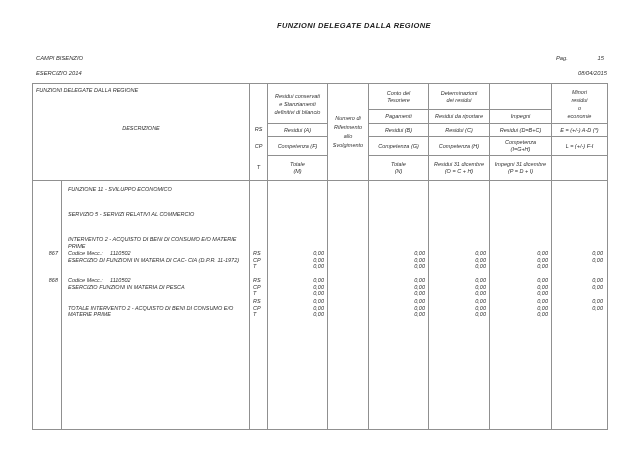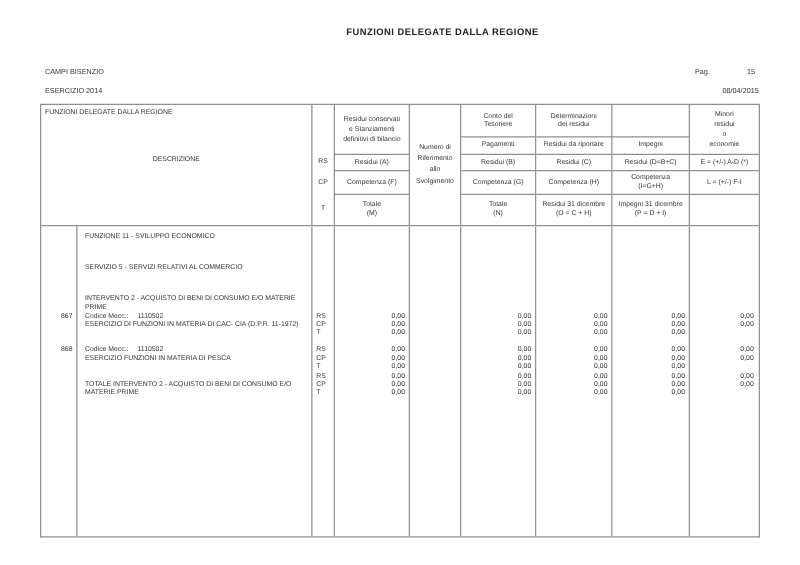--- a/index.html
+++ b/index.html
@@ -1,19 +1,19 @@
 <!DOCTYPE html>
 <html><head>
 <meta charset="utf-8">
 <style>
   :root{ --line:#909090; --ink:#333; }
   html,body{ margin:0; padding:0; background:#fff; }
   .page{ position:relative; width:640px; height:452px; background:#fff; overflow:hidden;
          font-family:"Liberation Sans", sans-serif; color:var(--ink); }
-  .abs{ position:absolute; }
+  .abs{ position:absolute;font-style:italic; }
   .title{ top:21px; left:69px; width:570px; text-align:center; font-size:7.5px;
           font-weight:bold; letter-spacing:.4px; color:#222; }
   .meta{ font-size:5.8px; }
   .m-entity{ top:55px; left:36px; }
   .m-exercise{ top:70px; left:36px; }
   .m-paglabel{ top:55px; left:556px; }
   .m-pagnum{ top:55px; left:570px; width:34px; text-align:right; }
   .m-date{ top:70px; left:523px; width:84px; text-align:right; }
 
   .rtable{ top:83px; left:32px; width:576px; height:347px; border:1px solid var(--line);

